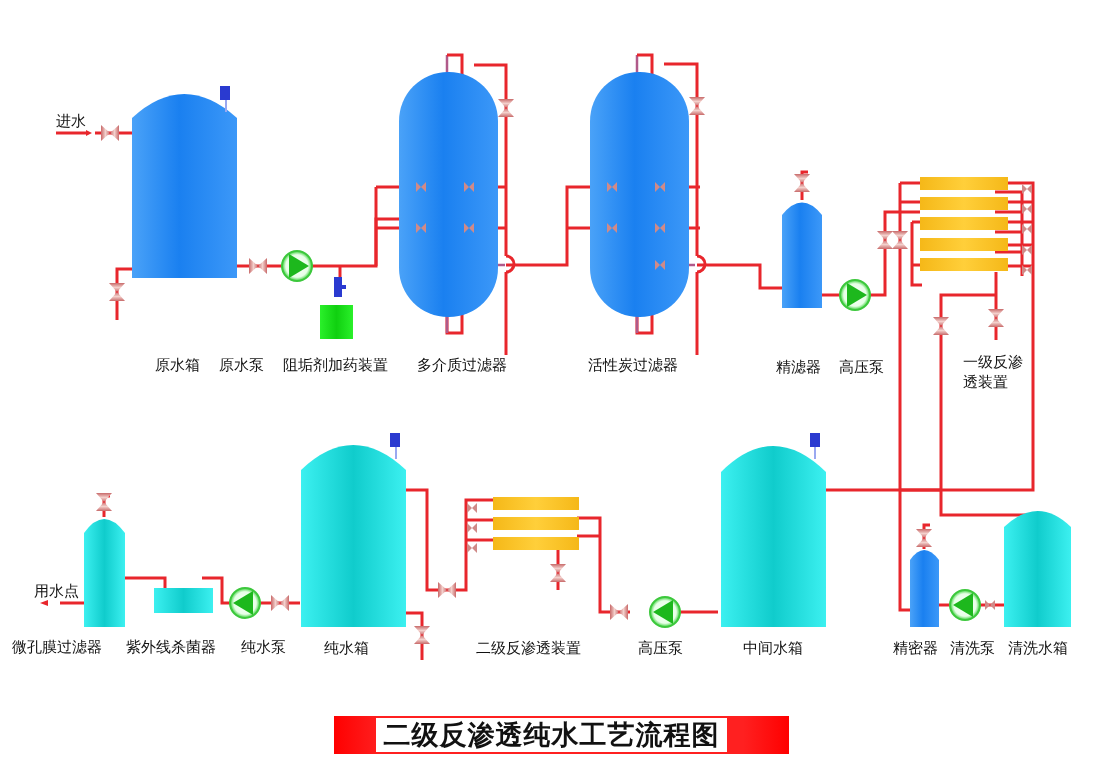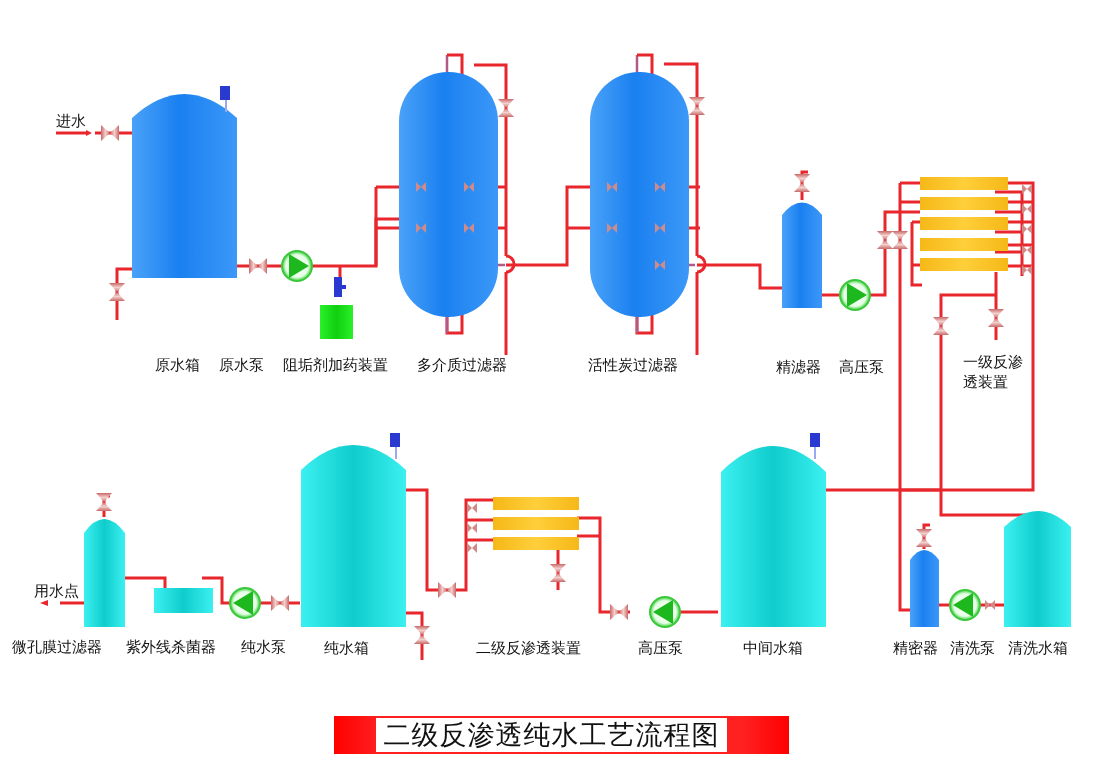--- a/index.html
+++ b/index.html
@@ -6,21 +6,21 @@
   body { width: 1097px; height: 771px; position: relative; overflow: hidden;
          font-family: "DejaVu Sans", "Liberation Sans", sans-serif; }
   svg { position: absolute; left: 0; top: 0; }
   .lbl { font-size: 15px; fill: #111; }
   .pipe { fill: none; stroke: #e8262c; stroke-width: 3; stroke-linejoin: miter; }
   .pipe-inner { fill: none; stroke: #b05a8a; stroke-width: 2.5; }
   #title-box { position: absolute; left: 334px; top: 716px; width: 455px; height: 38px;
     background: linear-gradient(90deg,#ff0000 0,#ff2020 10%,#ff2020 90%,#ff0000 100%); }
   #title-inner { position: absolute; left: 376px; top: 718px; width: 351px; height: 34px;
     background: #fff; text-align: center; font-size: 27px; line-height: 34px; color: #111;
-    font-family: "DejaVu Sans", sans-serif; letter-spacing: 1px; }
+    font-family: "DejaVu Sans", sans-serif; letter-spacing: 1px; font-weight: bold; }
 </style>
 </head>
 <body>
 
 <svg width="1097" height="771" viewBox="0 0 1097 771">
   <defs>
     <linearGradient id="gBlue" x1="0" x2="1" y1="0" y2="0">
       <stop offset="0" stop-color="#4aa2f8"></stop>
         <stop offset="0.45" stop-color="#1a80f0"></stop>
         <stop offset="1" stop-color="#3c98f8"></stop>

